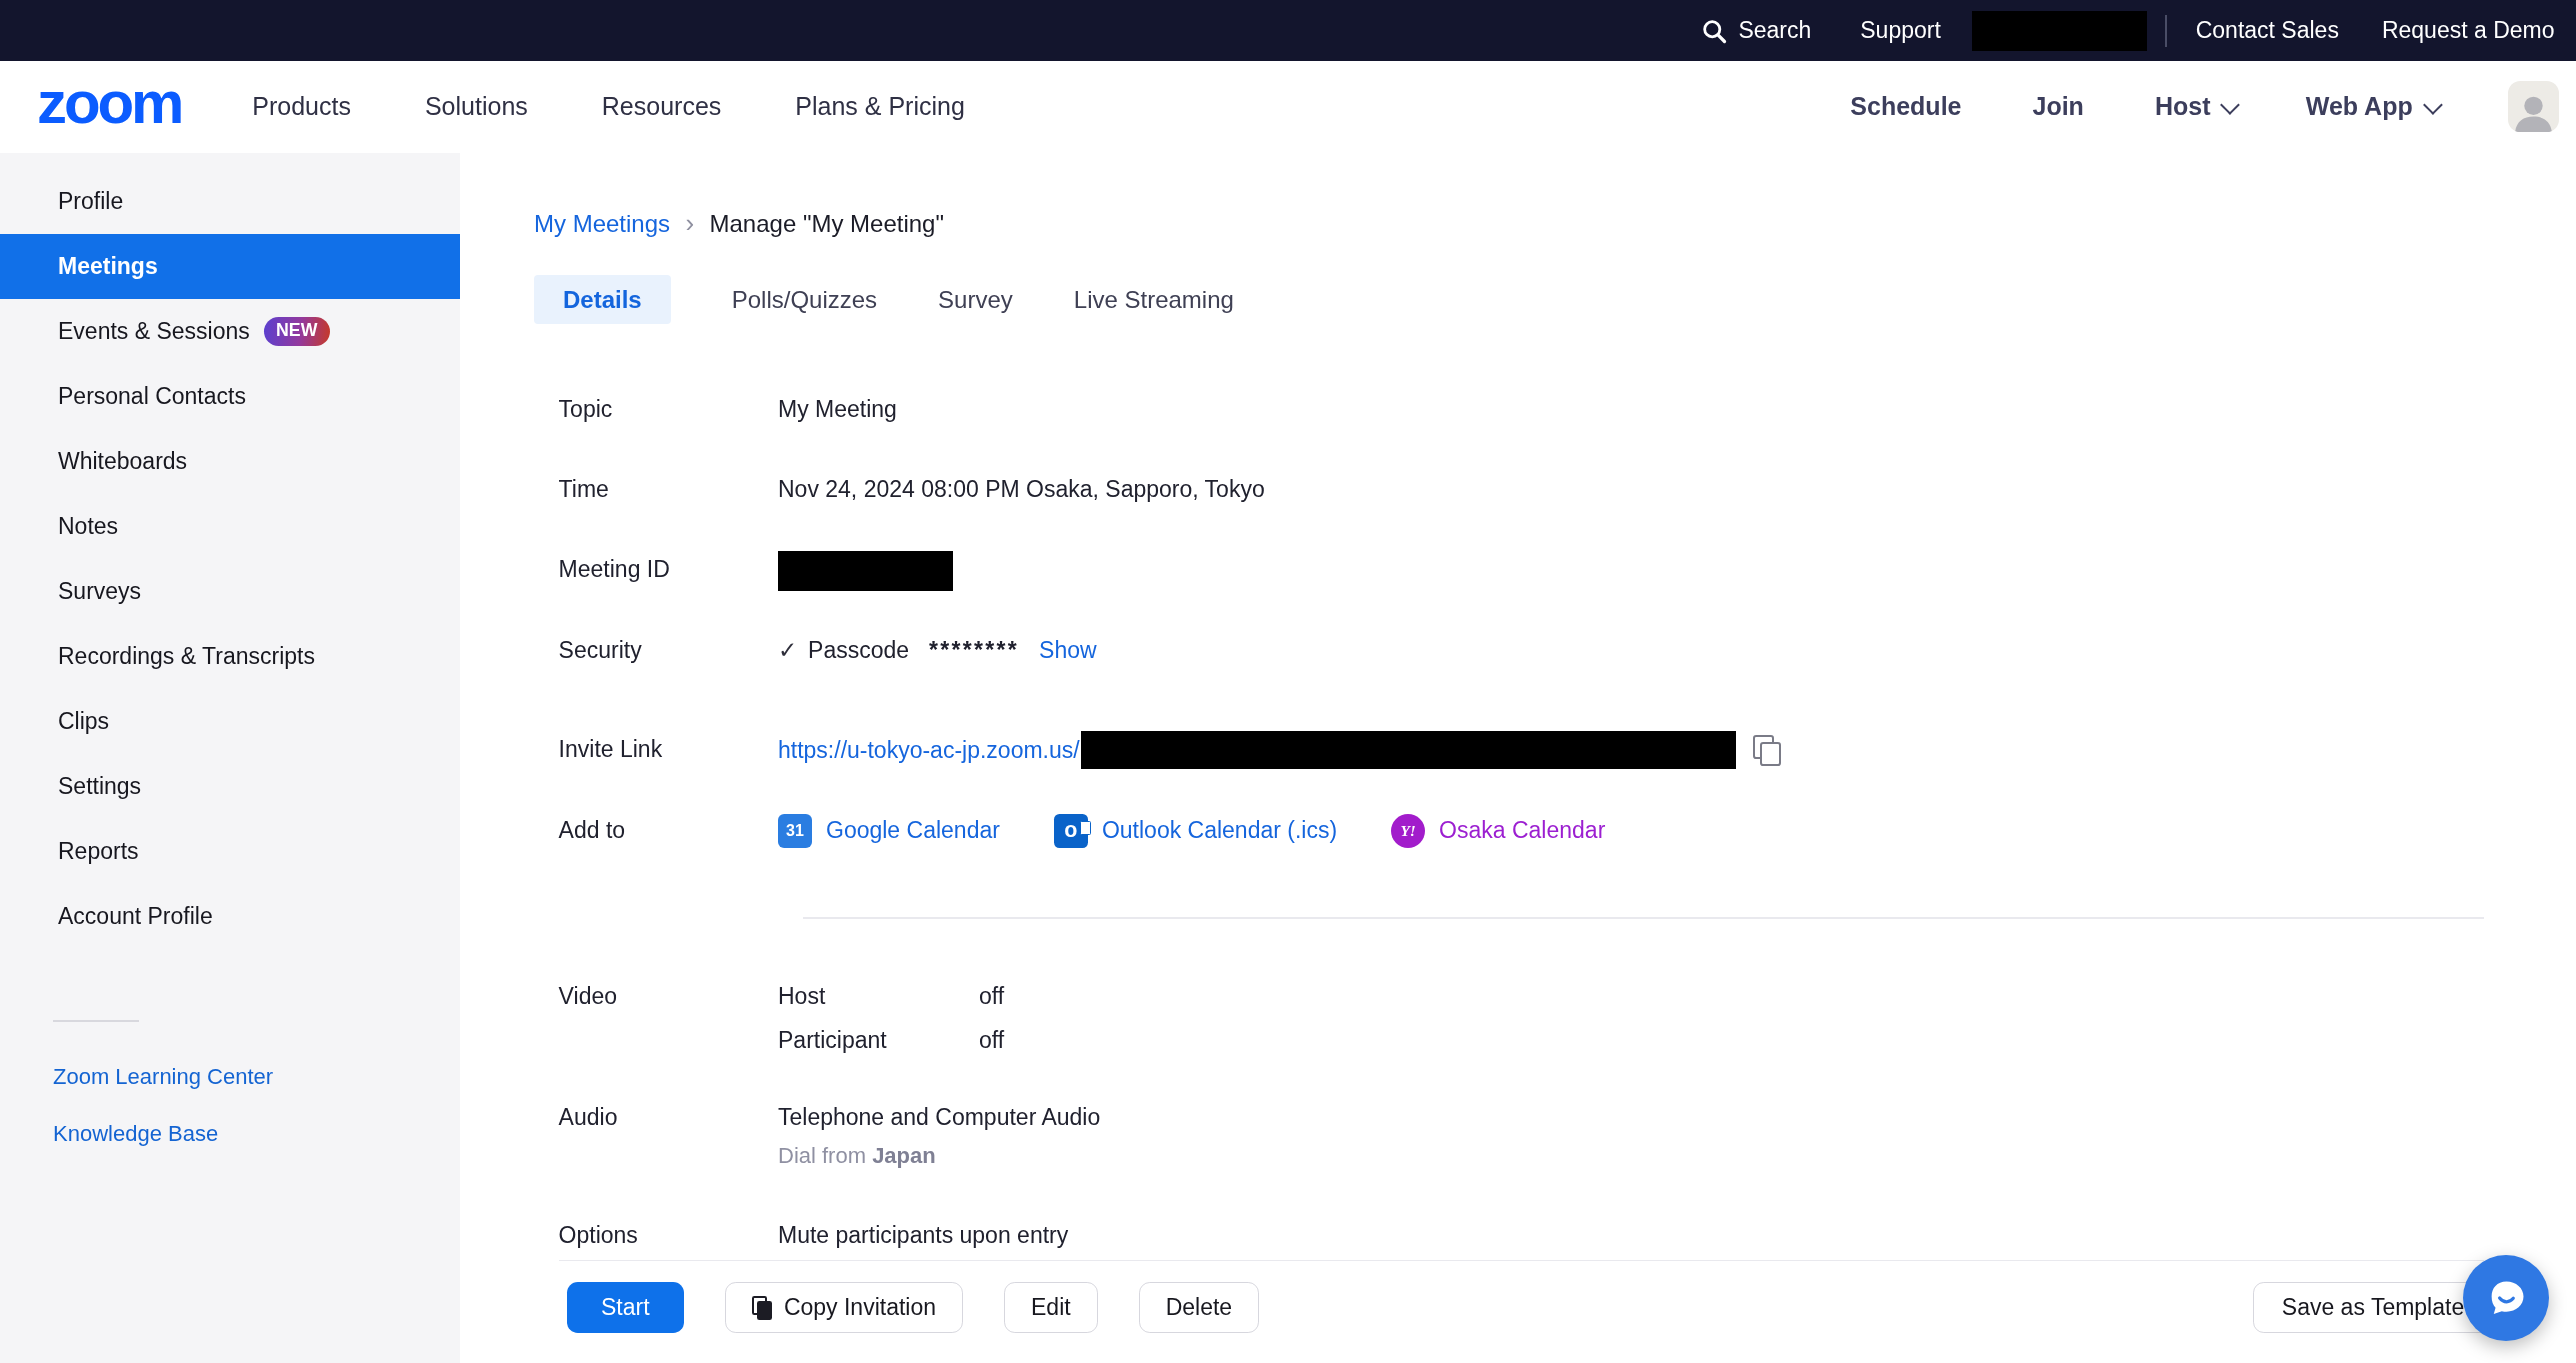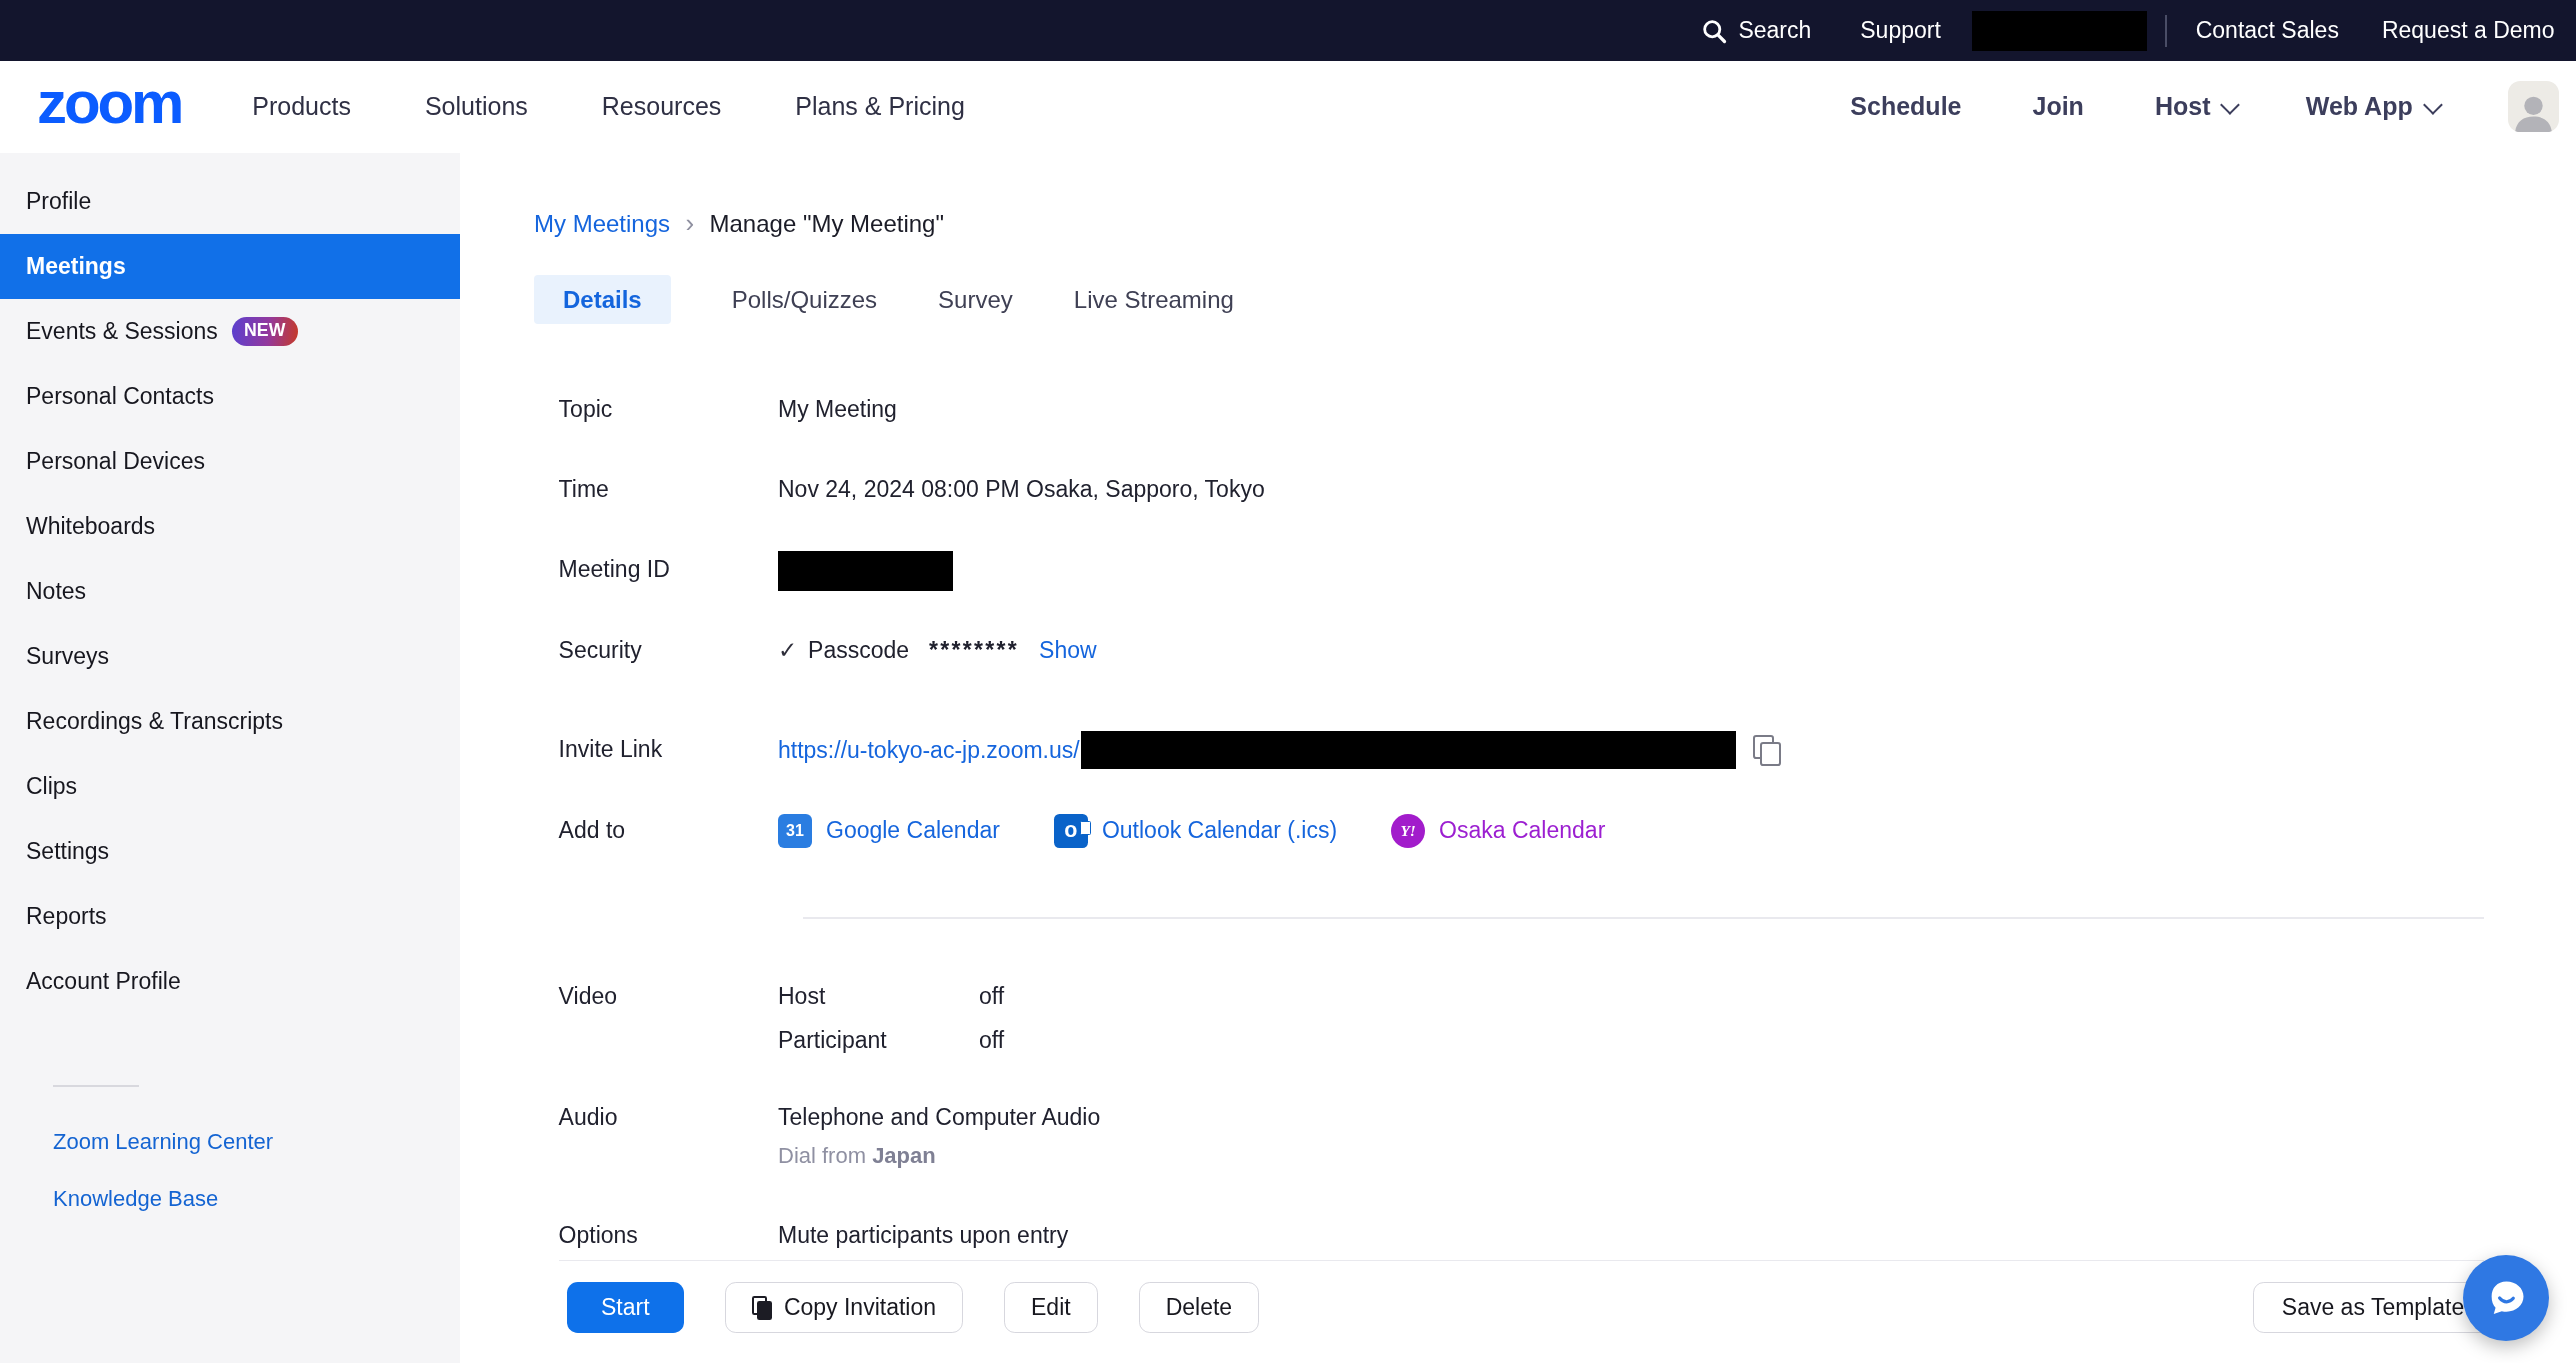--- a/index.html
+++ b/index.html
@@ -20,21 +20,21 @@
   .logo{margin-left:37px;font-size:60px;font-weight:800;letter-spacing:-3.1px;color:#0b5cff;line-height:1;padding-bottom:7.7px;}
   .mainnav{display:flex;gap:74px;margin-left:71px;}
   .mainnav .nav-item{font-size:25px;font-weight:500;color:#2f3044;cursor:pointer;white-space:nowrap;}
   .hdr-right{margin-left:auto;display:flex;align-items:center;gap:71px;margin-right:17px;}
   .hdr-right .hnav{font-size:25px;font-weight:700;color:#3c3e5c;cursor:pointer;display:flex;align-items:center;gap:10.8px;white-space:nowrap;}
   .caret{width:11.5px;height:11.5px;border-right:2.3px solid #3c3e5c;border-bottom:2.3px solid #3c3e5c;transform:rotate(45deg) translateY(-3.1px);display:inline-block;}
   .avatar{width:51px;height:51px;border-radius:12.3px;background:#edebe6;display:flex;align-items:flex-end;justify-content:center;overflow:hidden;cursor:pointer;}
 
   
   .sidebar{position:absolute;left:0;top:153px;width:460px;bottom:0;background:#f5f5f7;padding-top:16px;box-sizing:border-box;}
-  .side-item{height:65px;display:flex;align-items:center;padding-left:26px;font-size:23px;font-weight:500;color:#17171f;cursor:pointer;box-sizing:border-box;}
+  .side-item{height:65px;display:flex;align-items:center;padding-left:58px;font-size:23px;font-weight:500;color:#17171f;cursor:pointer;box-sizing:border-box;}
   .side-item.selected{background:#1170e8;color:#fff;font-weight:700;}
   .badge-new{margin-left:14px;padding:5.4px 12.3px 6.1px;border-radius:767px;font-size:17.7px;font-weight:700;color:#fff;background:linear-gradient(95deg,#5b40cf 0%,#93399d 55%,#c63a28 100%);line-height:1;}
   .side-divider{height:1.5px;width:86px;background:#d8d8de;margin:71px 0 27px 53px;}
   .side-link{height:57px;display:flex;align-items:center;padding-left:53px;font-size:22px;font-weight:500;color:#1464d2;cursor:pointer;}
 
   
   .content{position:absolute;left:460px;top:153px;right:0;bottom:0;background:#fff;padding-left:74px;box-sizing:border-box;}
   .breadcrumb{margin-top:55px;height:31px;display:flex;align-items:center;font-size:24px;}
   .bc-link{color:#1565dd;font-weight:500;cursor:pointer;}
   .bc-sep{color:#8f90a0;margin:0 15.4px;font-size:26px;}
@@ -151,21 +151,20 @@
   </div>
 
   <div class="sidebar">
     <div class="side-item">Profile</div>
     <div class="side-item selected">Meetings</div>
     <div class="side-item">
       <span>Events &amp; Sessions</span>
       <span class="badge-new">NEW</span>
     </div>
     <div class="side-item">Personal Contacts</div>
-    <div class="side-item">Personal Devices</div>
     <div class="side-item">Whiteboards</div>
     <div class="side-item">Notes</div>
     <div class="side-item">Surveys</div>
     <div class="side-item">Recordings &amp; Transcripts</div>
     <div class="side-item">Clips</div>
     <div class="side-item">Settings</div>
     <div class="side-item">Reports</div>
     <div class="side-item">Account Profile</div>
     <div class="side-divider"></div>
     <div class="side-link">Zoom Learning Center</div>

